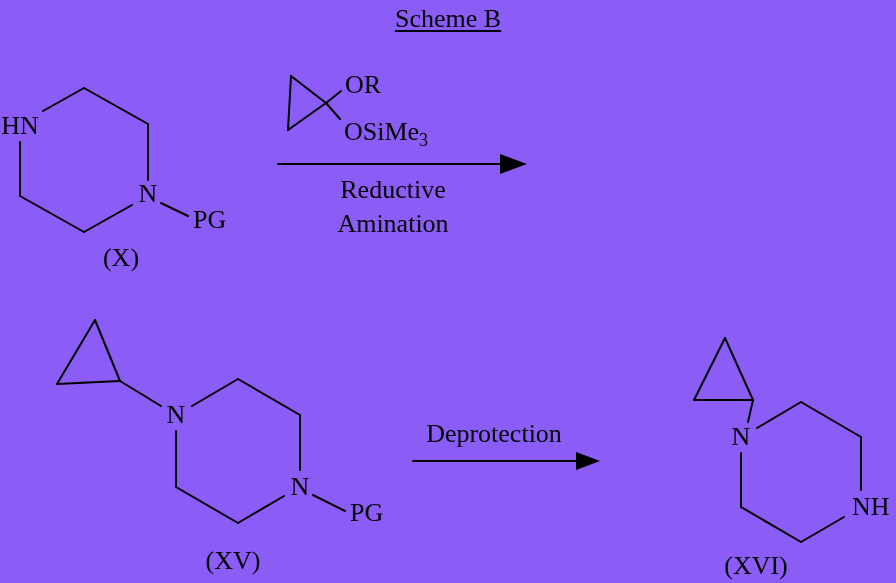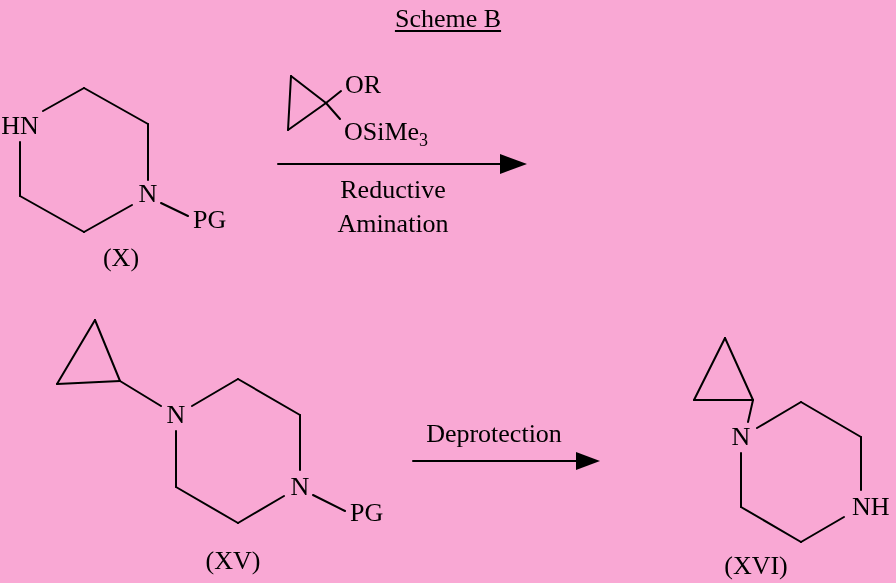--- a/index.html
+++ b/index.html
@@ -4,21 +4,21 @@
 <style>
   html, body {
     margin: 0;
     padding: 0;
     background: #ffffff;
   }
   #page {
     position: relative;
     width: 896px;
     height: 583px;
-    background: #f9a8d4;
+    background: #8b5cf6;
     overflow: hidden;
     font-family: "Liberation Serif", "DejaVu Serif", serif;
     color: #000000;
   }
   #scheme-title-bar {
     position: absolute;
     top: 4px;
     left: 0;
     right: 0;
     text-align: center;

